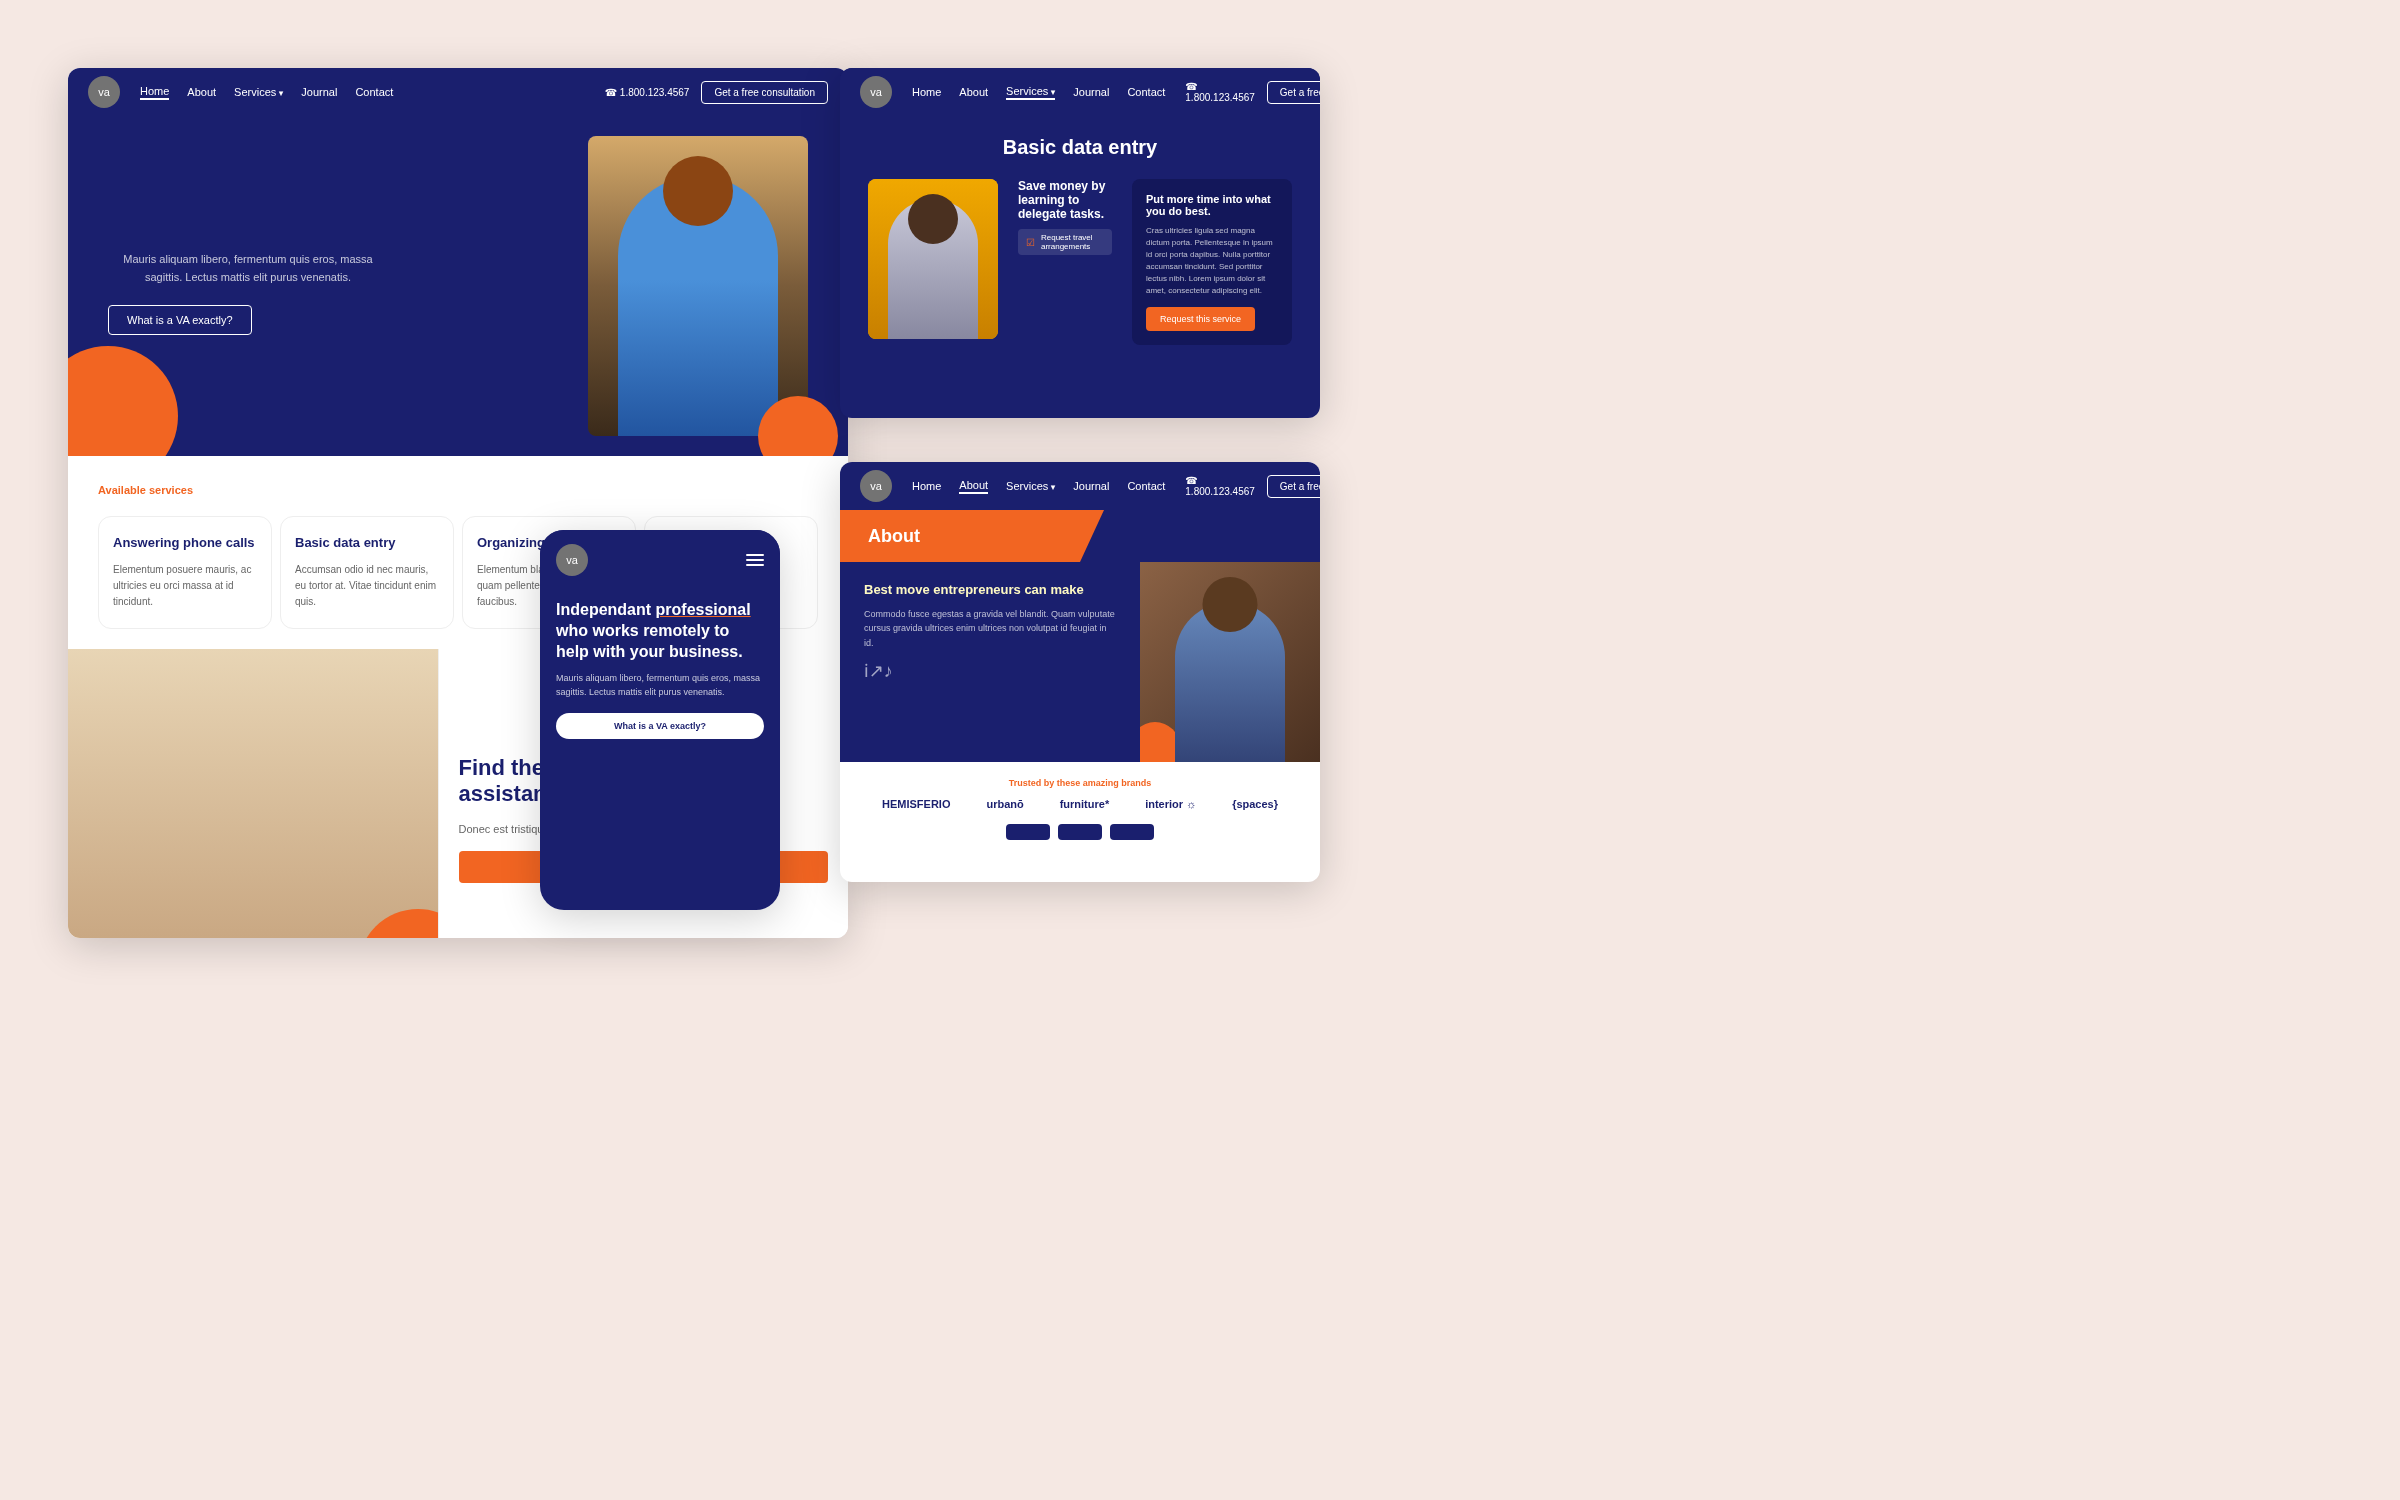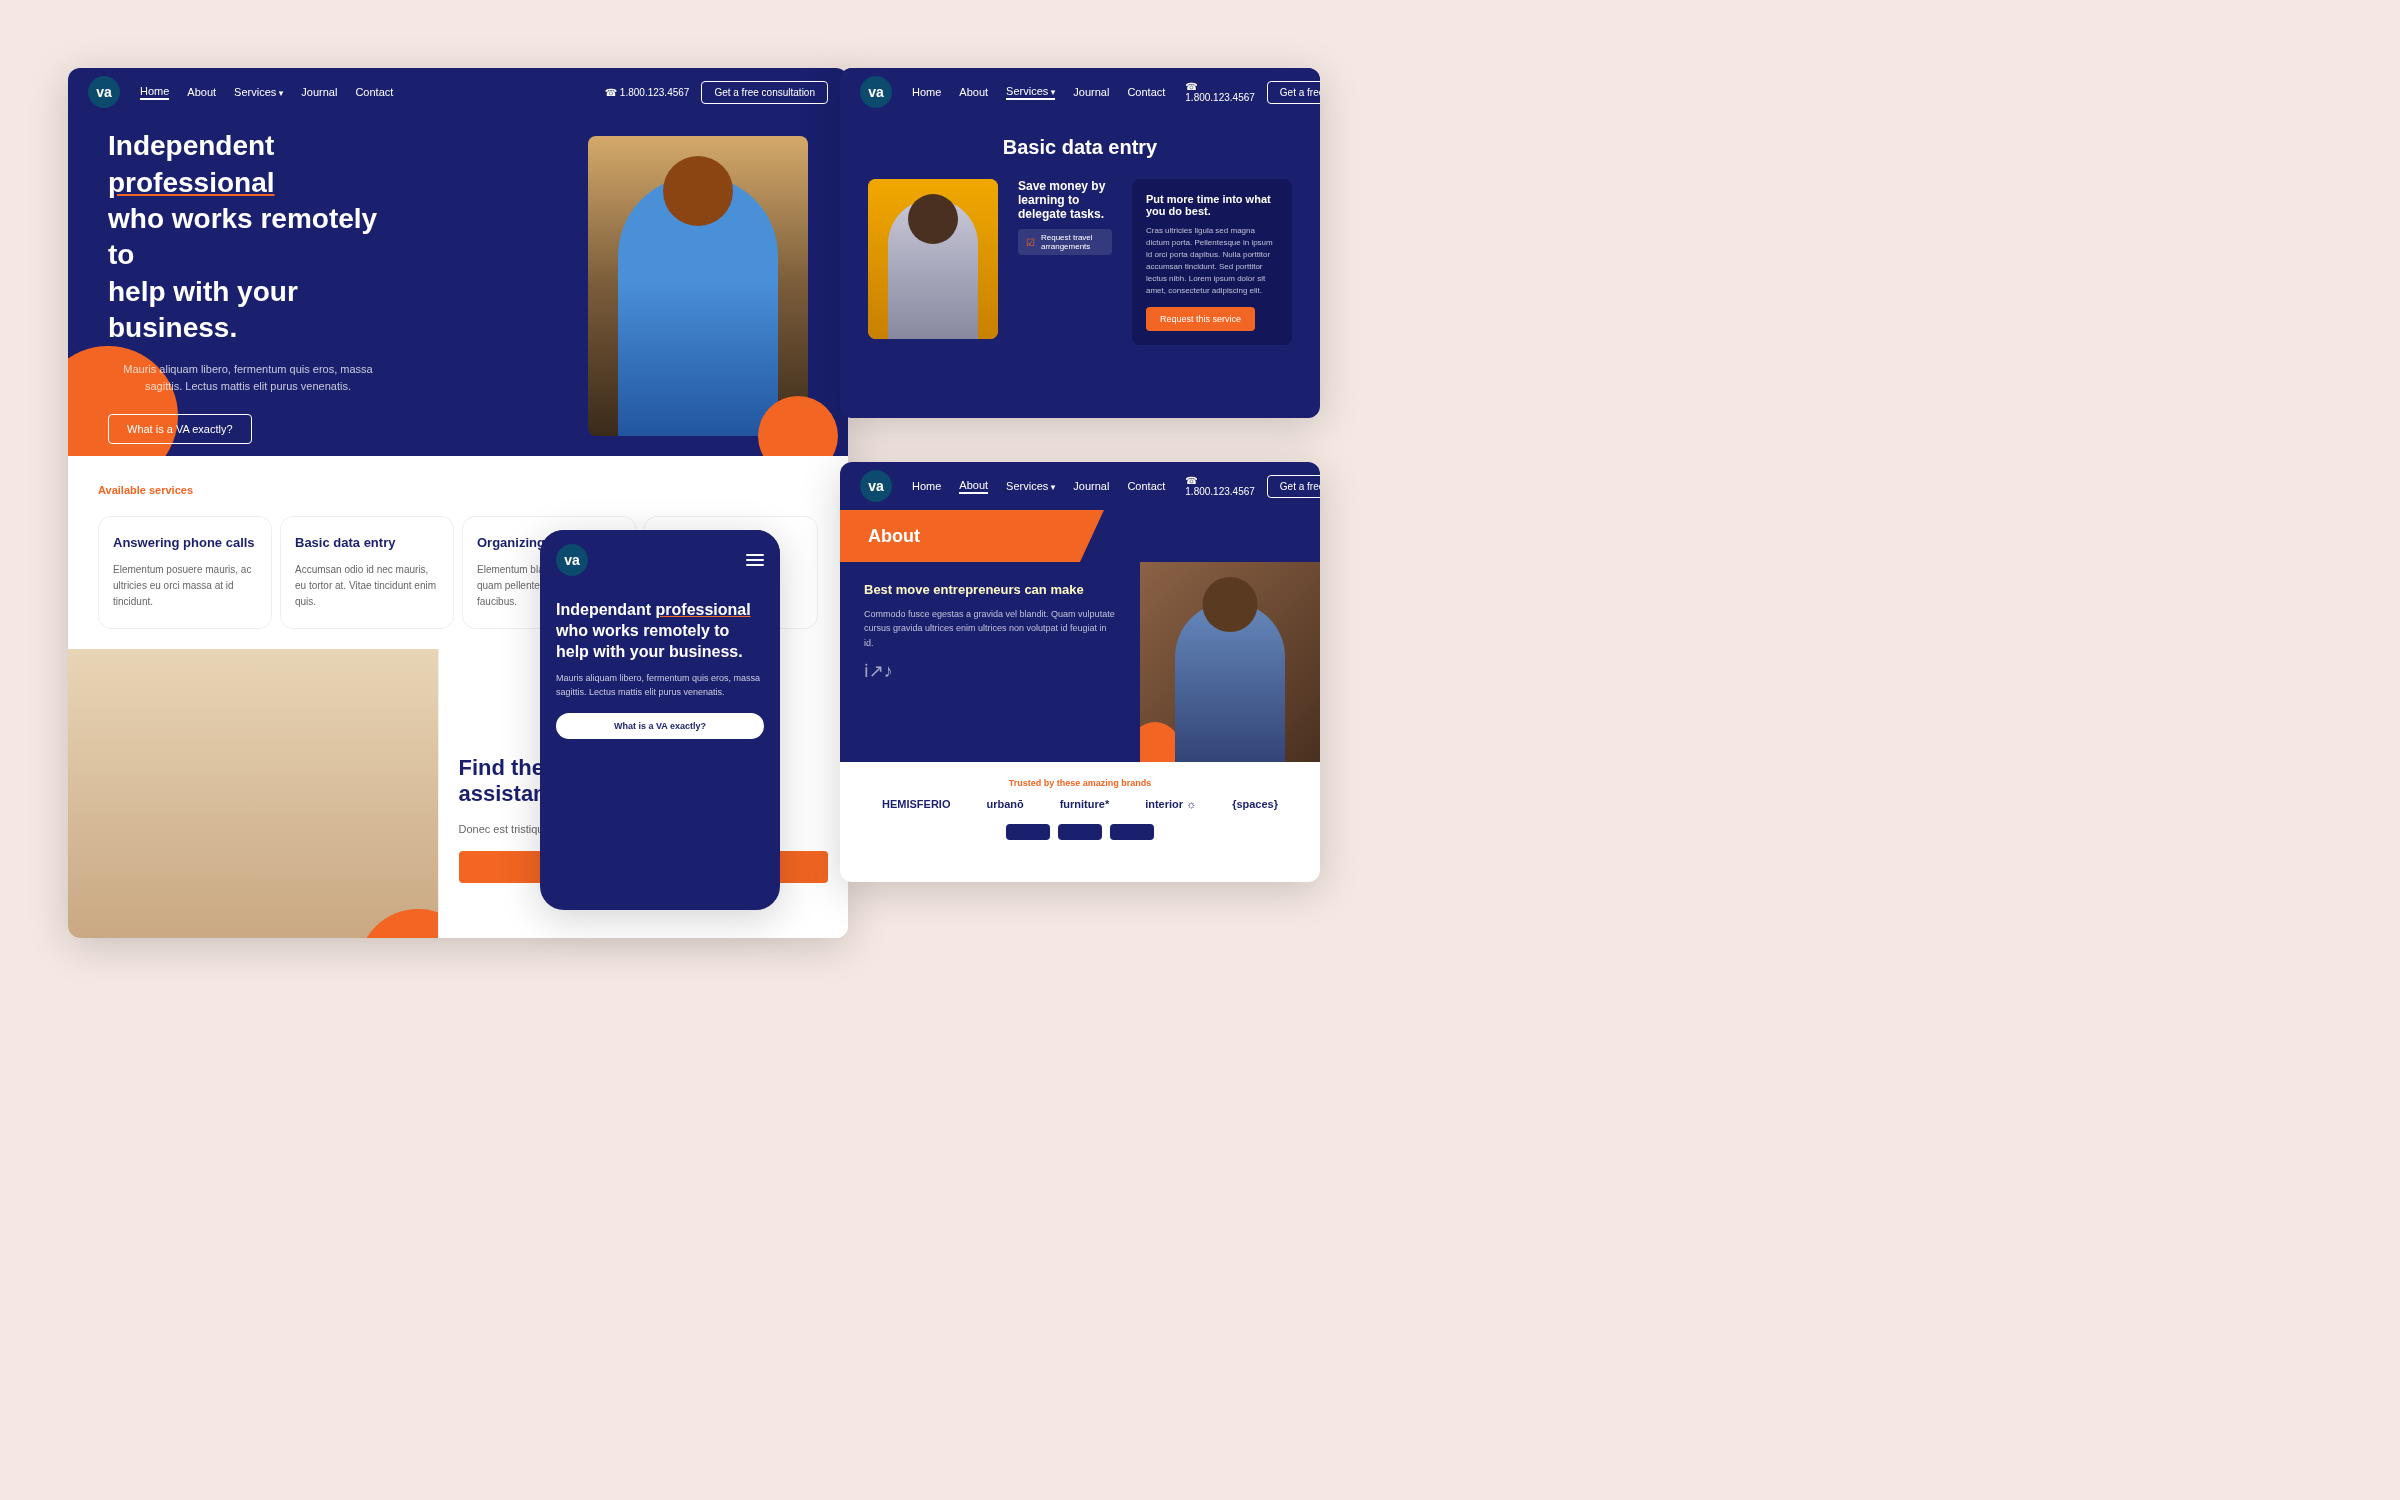--- a/index.html
+++ b/index.html
@@ -38,24 +38,24 @@
     .nav-bar {
       background: #1a1f6e;
       height: 48px;
       display: flex;
       align-items: center;
       padding: 0 20px;
       gap: 20px;
     }
     .nav-logo {
       width: 32px; height: 32px;
-      background: #0c4a6e;
+      background: #737373;
       border-radius: 50%;
       display: flex; align-items: center; justify-content: center;
-      font-size: 14px; font-weight: 700; color: #fff;
+      font-size: 11px; font-weight: 400; color: #fff;
       flex-shrink: 0;
     }
     .nav-links {
       display: flex; align-items: center; gap: 18px; flex: 1;
     }
     .nav-link {
       color: #fff; font-size: 11px; text-decoration: none; cursor: pointer;
       white-space: nowrap;
     }
     .nav-link.active { border-bottom: 2px solid #fff; padding-bottom: 1px; }
@@ -481,25 +481,20 @@
         <a class="nav-link">Contact</a>
       </div>
       <div class="nav-right">
         <span class="nav-phone">☎ 1.800.123.4567</span>
         <button class="nav-cta">Get a free consultation</button>
       </div>
     </div>
 
     <div class="hero">
       <div class="hero-text">
-        <h1 class="hero-title">
-          Independent <span class="highlight">professional</span><br>
-          who works remotely to<br>
-          help with your business.
-        </h1>
         <p class="hero-sub">Mauris aliquam libero, fermentum quis eros, massa sagittis. Lectus mattis elit purus venenatis.</p>
         <button class="hero-btn">What is a VA exactly?</button>
       </div>
       <div class="hero-image">
         <div class="hero-img-person"></div>
       </div>
       <div class="hero-orange-blob"></div>
       <div class="hero-orange-blob2"></div>
     </div>
 

